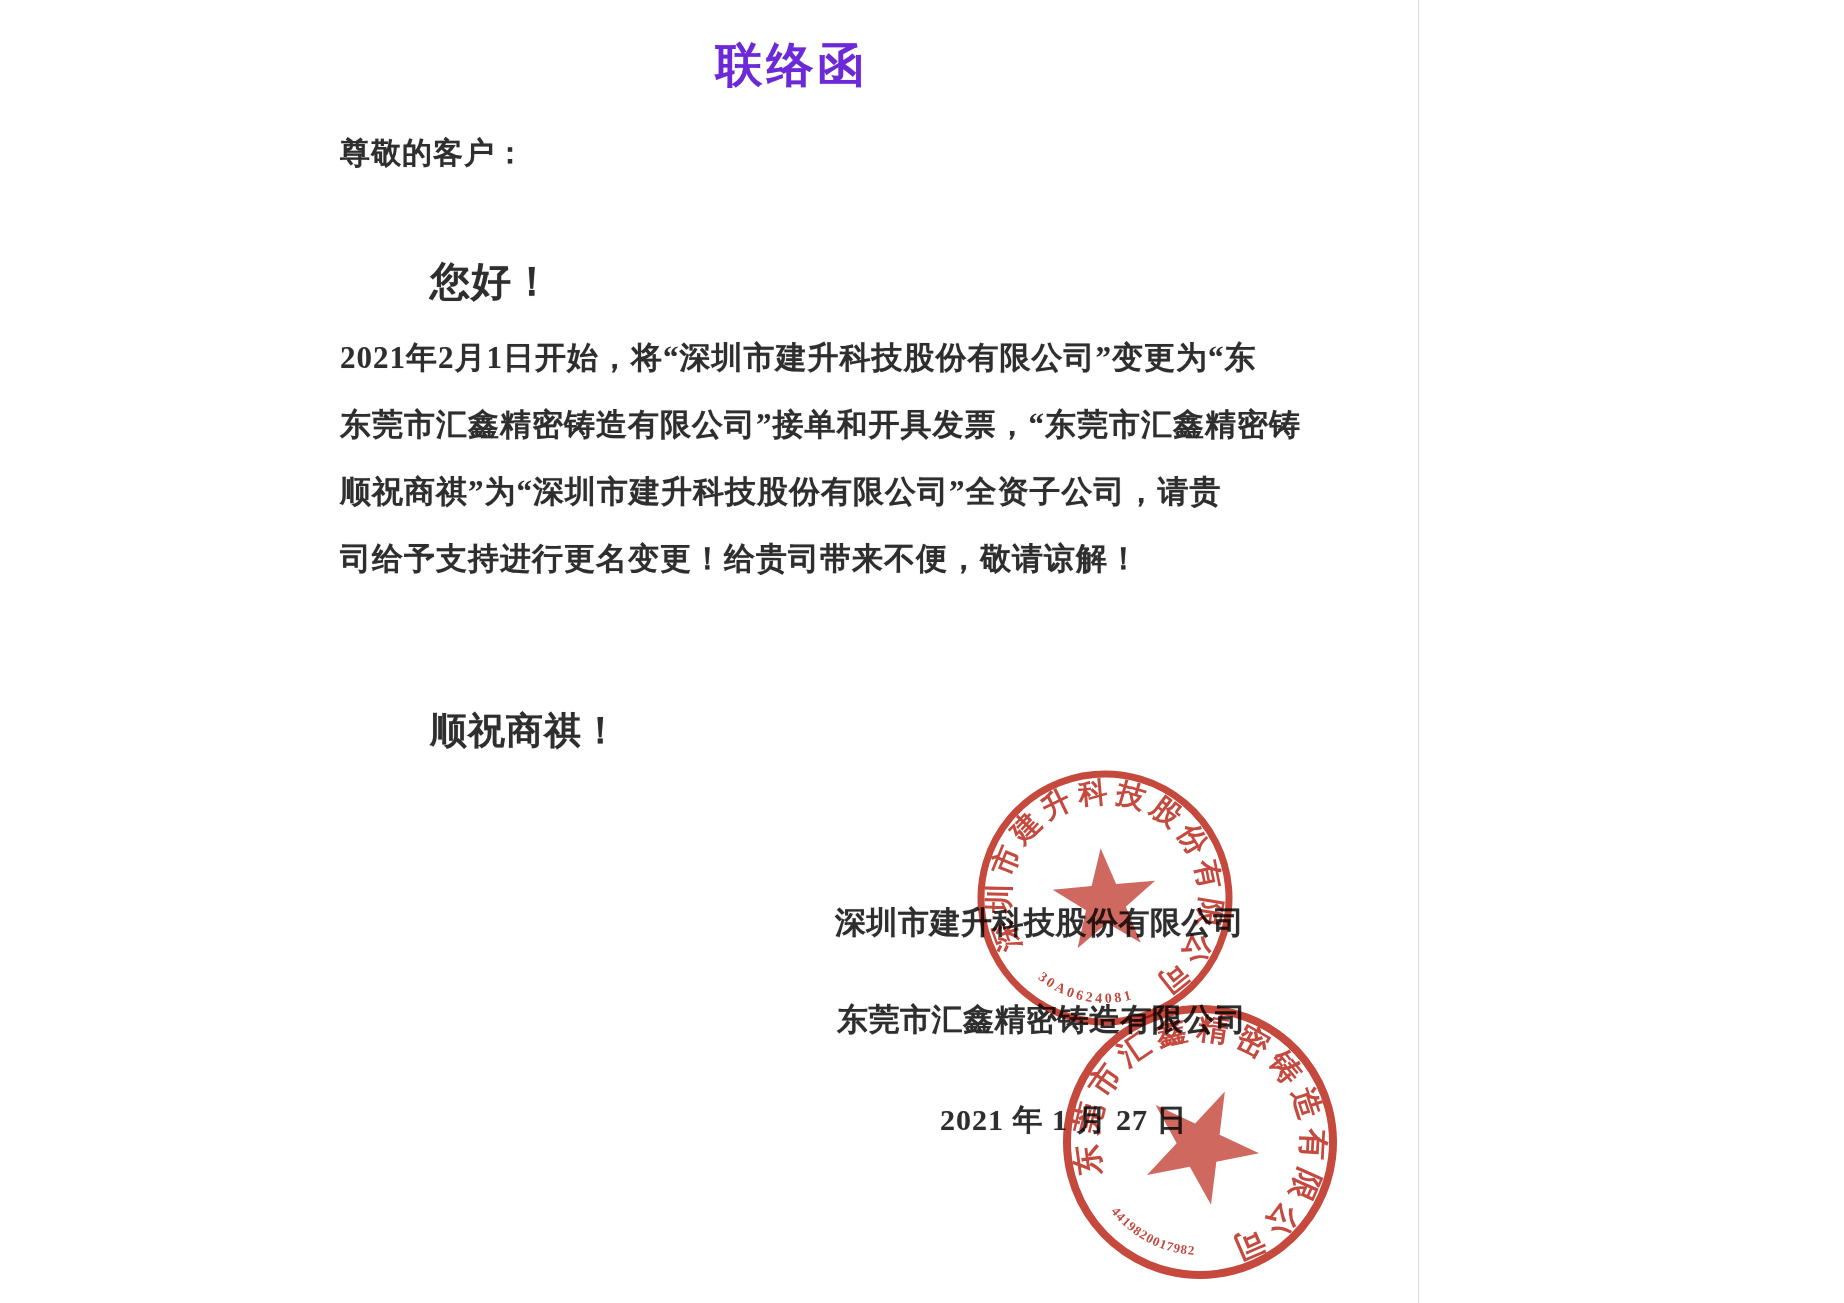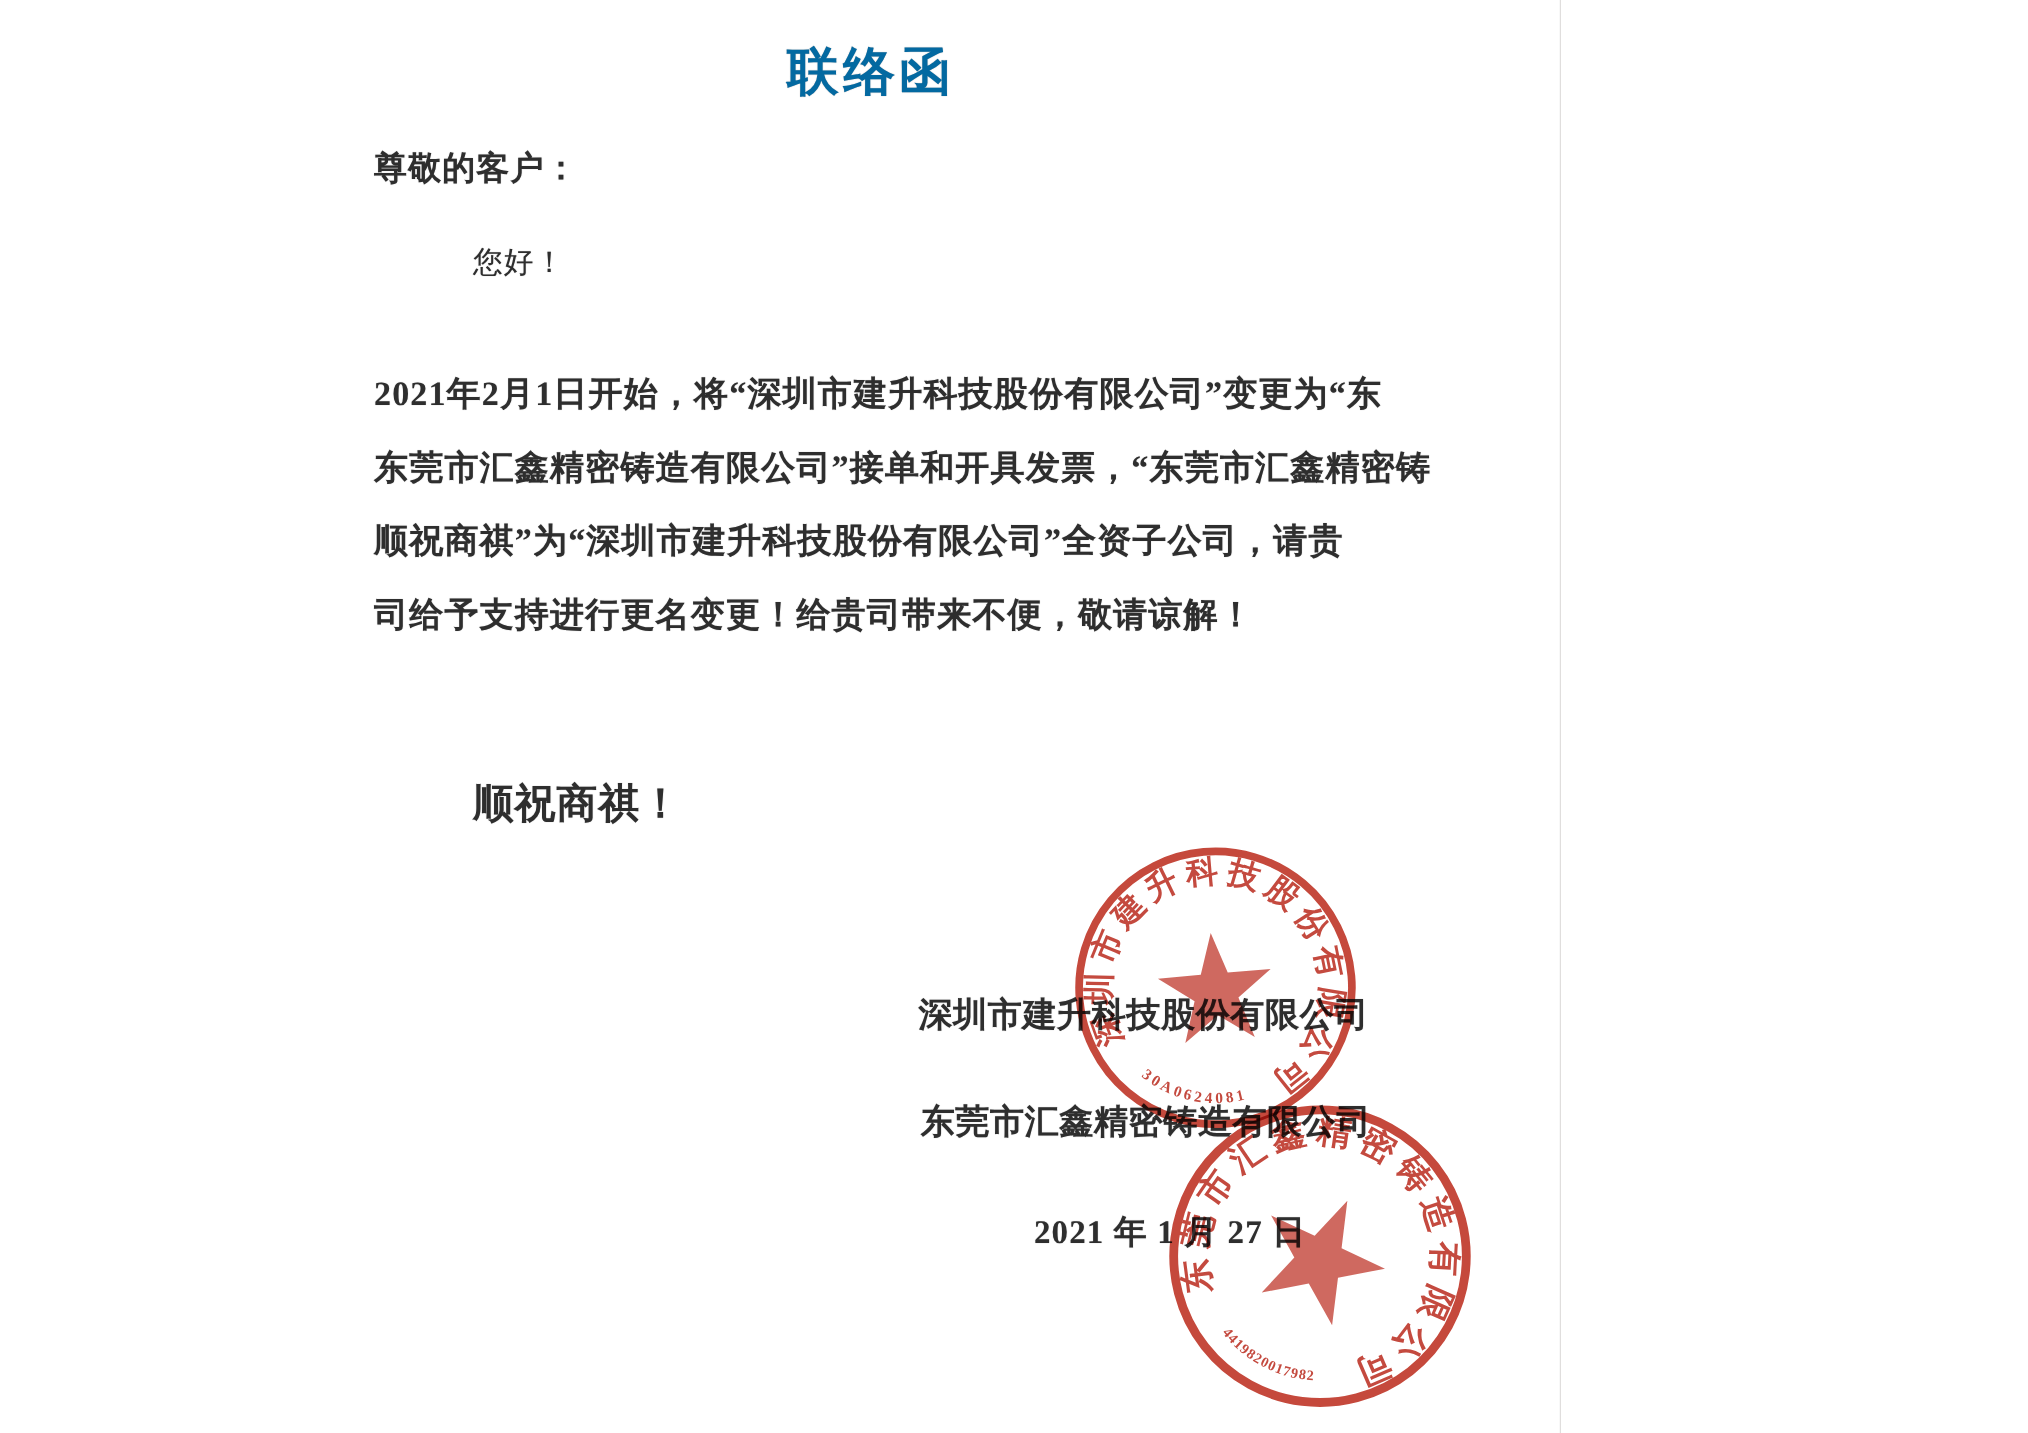--- a/index.html
+++ b/index.html
@@ -12,31 +12,31 @@
     overflow:hidden;
   }
   .scan-edge {
     position:absolute; left:1418px; top:0; width:1px; height:1303px;
     background:#dddbda;
   }
   .doc-title {
     position:absolute; left:337px; top:34px; width:910px;
     text-align:center;
     font-size:47px; font-weight:700; letter-spacing:4px;
-    color:#0369a1;
+    color:#6d28d9;
     text-shadow:0 0 1px rgba(0,0,0,.35);
   }
   .greeting {
     position:absolute; left:340px; top:133px;
     font-size:30px; font-weight:600; letter-spacing:1px;
     text-shadow:0 0 1px rgba(0,0,0,.3);
   }
   .salutation {
-    position:absolute; left:430px; top:220px;
-    font-size:27px; font-weight:400; letter-spacing:1px;
+    position:absolute; left:430px; top:254px;
+    font-size:40px; font-weight:700; letter-spacing:1px;
     text-shadow:0 0 1px rgba(0,0,0,.3);
   }
   .body-par {
     position:absolute; left:340px; top:324px; width:915px;
     font-size:31px; font-weight:600; line-height:67px;
     letter-spacing:1px; white-space:nowrap;
     text-shadow:0 0 1px rgba(0,0,0,.3);
   }
   .body-par .ln-indent { text-indent:1.5em; }
   .closing {

